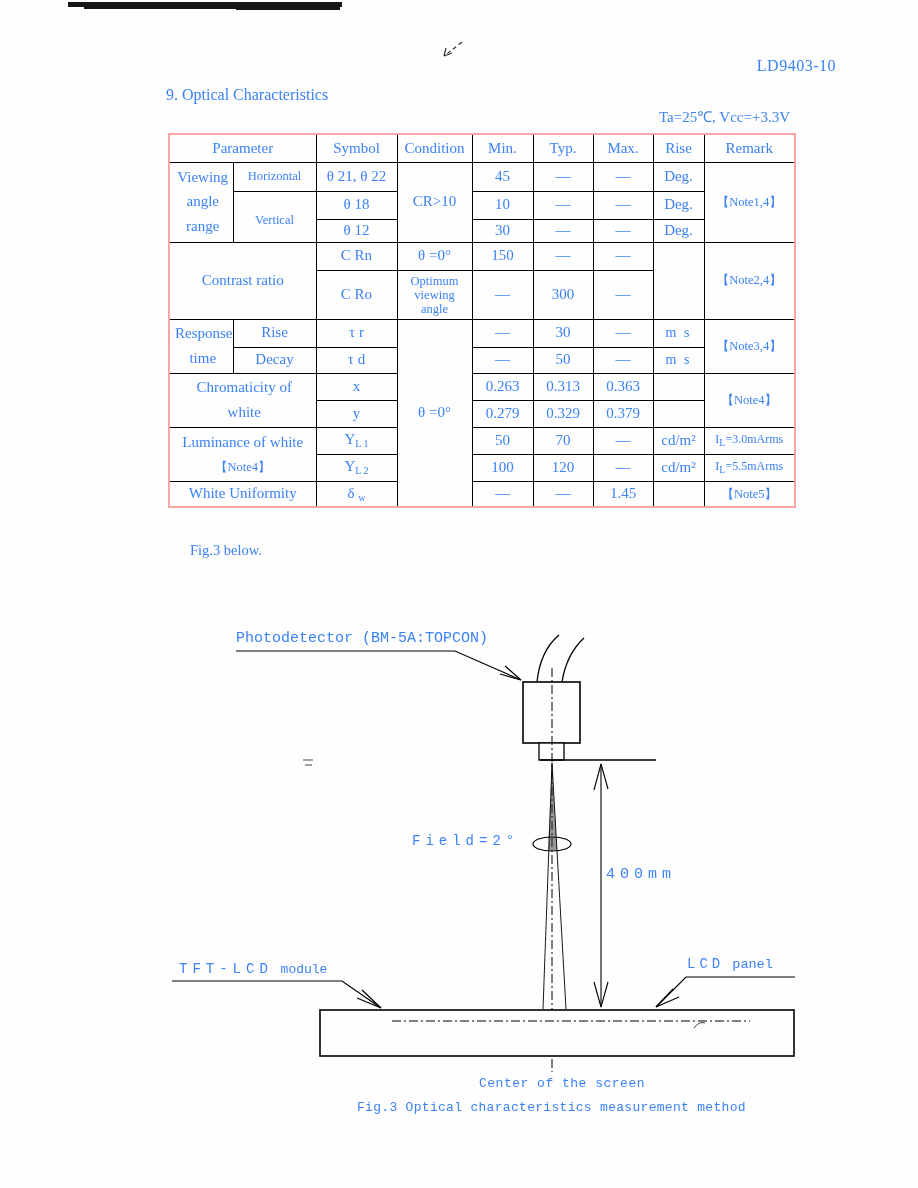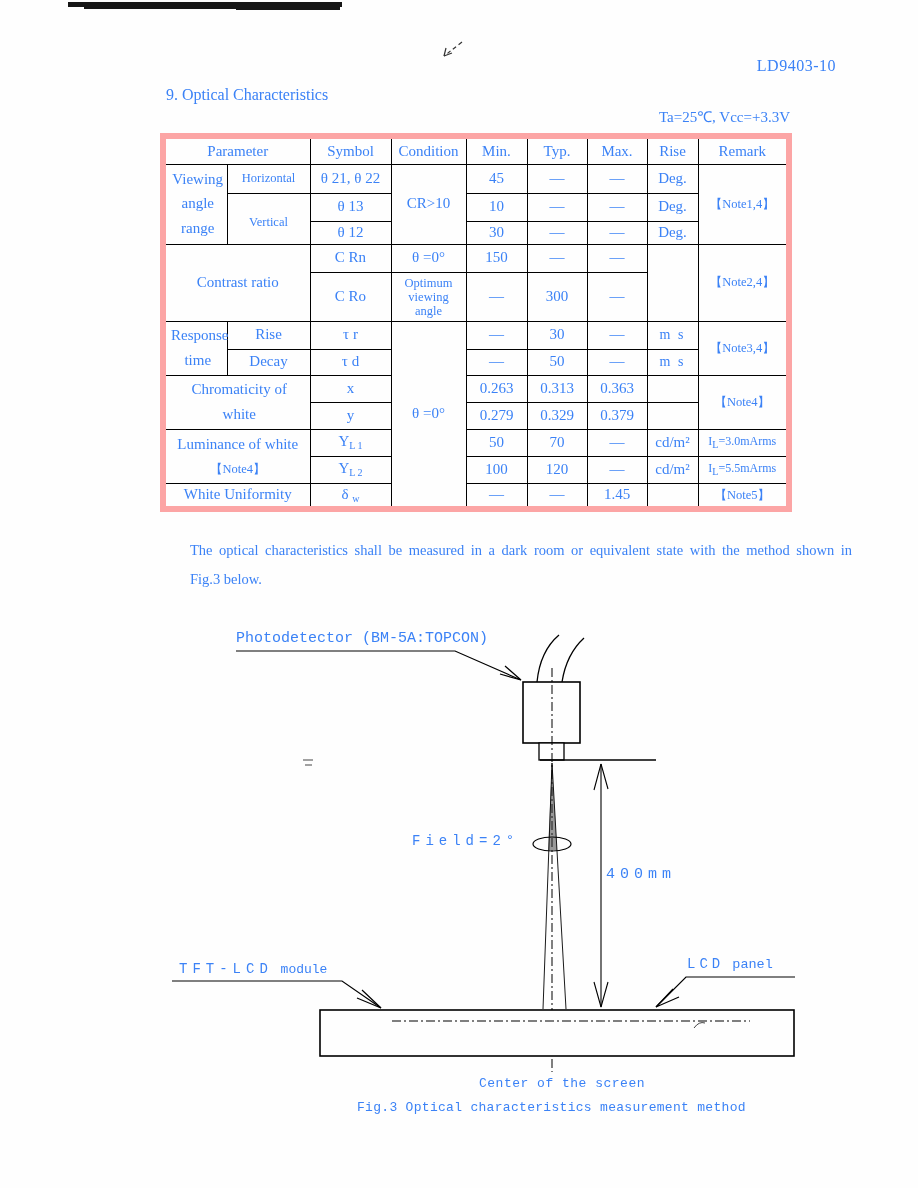--- a/index.html
+++ b/index.html
@@ -8,22 +8,22 @@
 
   
   .strip{position:absolute;background:#161616;}
 
   
   .doc-number{position:absolute;top:57px;right:82px;font-size:16px;letter-spacing:.5px;}
   .section-title{position:absolute;top:86px;left:166px;font-size:16px;}
   .test-condition{position:absolute;top:106px;left:168px;width:622px;text-align:right;font-size:15px;}
 
   
-  .spec-table{position:absolute;left:160px;top:133px;width:626px;border-collapse:collapse;
-              table-layout:fixed;border:6px solid #fca5a5;font-size:15px;}
+  .spec-table{position:absolute;left:168px;top:133px;width:626px;border-collapse:collapse;
+              table-layout:fixed;border:2px solid #fca5a5;font-size:15px;}
   .spec-table th,.spec-table td{border:1px solid #000;text-align:center;vertical-align:middle;
               padding:0 2px;font-weight:normal;line-height:1.15;}
   .tl{text-align:left;}
   .small{font-size:12.5px;}
   .vtop{vertical-align:top;padding-top:5px;}
   .fill{display:flex;flex-direction:column;justify-content:space-around;padding-left:3px;}
   .fill.center{align-items:center;padding-left:0;}
   .sub{font-size:10px;vertical-align:-3px;}
   .rsmall{font-size:12px;}
   .unit-ms{font-size:14px;letter-spacing:2px;}
@@ -96,21 +96,21 @@
       <td>θ 21, θ 22</td>
       <td rowspan="3" class="vtop">CR&gt;10</td>
       <td>45</td>
       <td>—</td>
       <td>—</td>
       <td>Deg.</td>
       <td rowspan="3" class="vtop small">【Note1,4】</td>
     </tr>
     <tr style="height:28px">
       <td rowspan="2" class="vtop small" style="padding-top:7px">Vertical</td>
-      <td>θ 13</td>
+      <td>θ 18</td>
       <td>10</td>
       <td>—</td>
       <td>—</td>
       <td>Deg.</td>
     </tr>
     <tr style="height:23px">
       <td>θ 12</td>
       <td>30</td>
       <td>—</td>
       <td>—</td>
@@ -216,21 +216,20 @@
       <td>—</td>
       <td>—</td>
       <td>1.45</td>
       <td></td>
       <td class="small">【Note5】</td>
     </tr>
   </tbody>
     </table>
 
   <div class="notes">
-    <div class="jline indent">The optical characteristics shall be measured in a dark room or equivalent state with the method shown in</div>
     <div class="indent">Fig.3 below.</div>
   </div>
 
   <svg class="artline" width="918" height="1188" viewBox="0 0 918 1188">
 
     <g stroke="#333" fill="none" stroke-width="1.2">
       <path d="M462,42 Q452,50 444,56" stroke-dasharray="4 3"></path>
       <path d="M444,56 l8,-3 M444,56 l2,-8"></path>
     </g>
 

